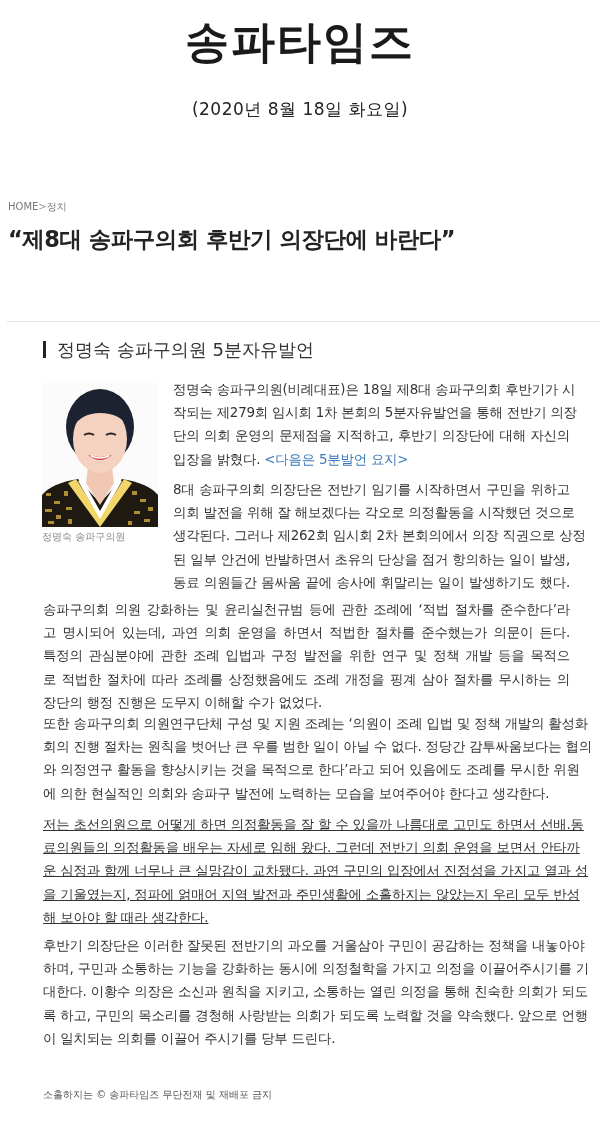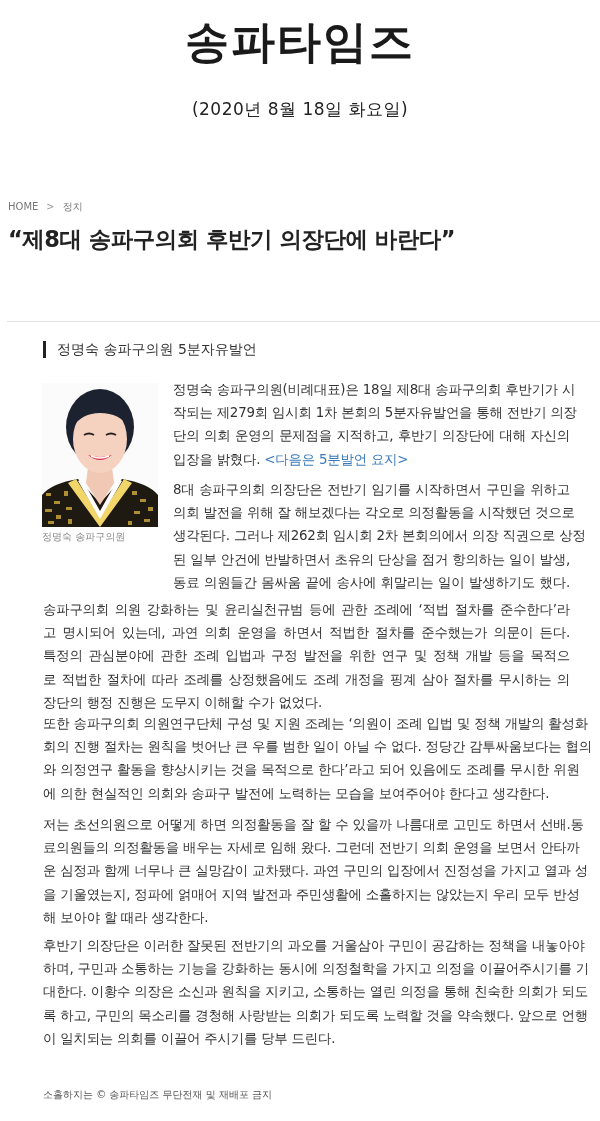--- a/index.html
+++ b/index.html
@@ -11,38 +11,38 @@
       font-family: "DejaVu Sans", sans-serif; font-weight: bold;
       font-size: 44px; letter-spacing: 2px; color: #1a1a1a; line-height: 56px;
     }
     .pub-date {
       position: absolute; left: 0; top: 90px; width: 600px; text-align: center;
       font-size: 17px; color: #222; letter-spacing: 0.5px; line-height: 24px; margin-top: 7px;
     }
 
     .breadcrumb {
       position: absolute; left: 8px; top: 200px; font-size: 10px; color: #777;
-      display: flex; align-items: center; gap: 8px; line-height: 14px;
+      display: flex; align-items: center; line-height: 14px;
     }
     .breadcrumb .sep { font-size: 10px; color: #999; }
     .breadcrumb a { color: #777; text-decoration: none; }
 
     .headline {
       position: absolute; left: 8px; top: 222px; font-size: 22.5px; color: #222;
       line-height: 34px; letter-spacing: -0.5px; white-space: nowrap;
     }
 
     .divider {
       position: absolute; left: 7px; top: 321px; width: 593px; height: 1px; background: #e2e2e2;
     }
 
     .subhead {
       position: absolute; left: 43px; top: 341px; height: 17px;
       border-left: 3px solid #222; padding-left: 11px;
-      font-size: 14px; color: #333; line-height: 17px; white-space: nowrap;
+      font-size: 18px; color: #333; line-height: 17px; white-space: nowrap;
     }
 
     .photo-box { position: absolute; left: 42px; top: 383px; width: 116px; }
     .photo {
       width: 116px; height: 144px; position: relative; overflow: hidden; background: #fbfbfb;
     }
     .photo svg { display: block; }
     .photo-caption {
       margin-top: 3px; font-size: 10px; color: #888; line-height: 14px; white-space: nowrap;
     }
@@ -50,21 +50,21 @@
     .para {
       position: absolute; font-size: 13.4px; line-height: 23.2px; color: #333;
       text-align: justify; letter-spacing: -0.2px; word-break: keep-all;
     }
     .para .line { display: block; white-space: nowrap; text-align-last: justify; text-align: justify; }
     .para .line.last { text-align-last: left; }
     .p1 { left: 173px; top: 378px; width: 397px; }
     .p2 { left: 173px; top: 478px; width: 397px; }
     .p3 { left: 43px; top: 598px; width: 527px; }
     .p4 { left: 43px; top: 712px; width: 527px; }
-    .p5 { left: 43px; top: 813px; width: 527px; }
+    .p5 { left: 43px; top: 813px; width: 527px; text-decoration: underline; }
     .p6 { left: 43px; top: 934px; width: 527px; }
 
     .link { color: #3a7ab8; text-decoration: none; }
 
     .copyright {
       position: absolute; left: 43px; top: 1088px; font-size: 10px; color: #555; white-space: nowrap;
     }
   </style>
 </head>
 <body>

